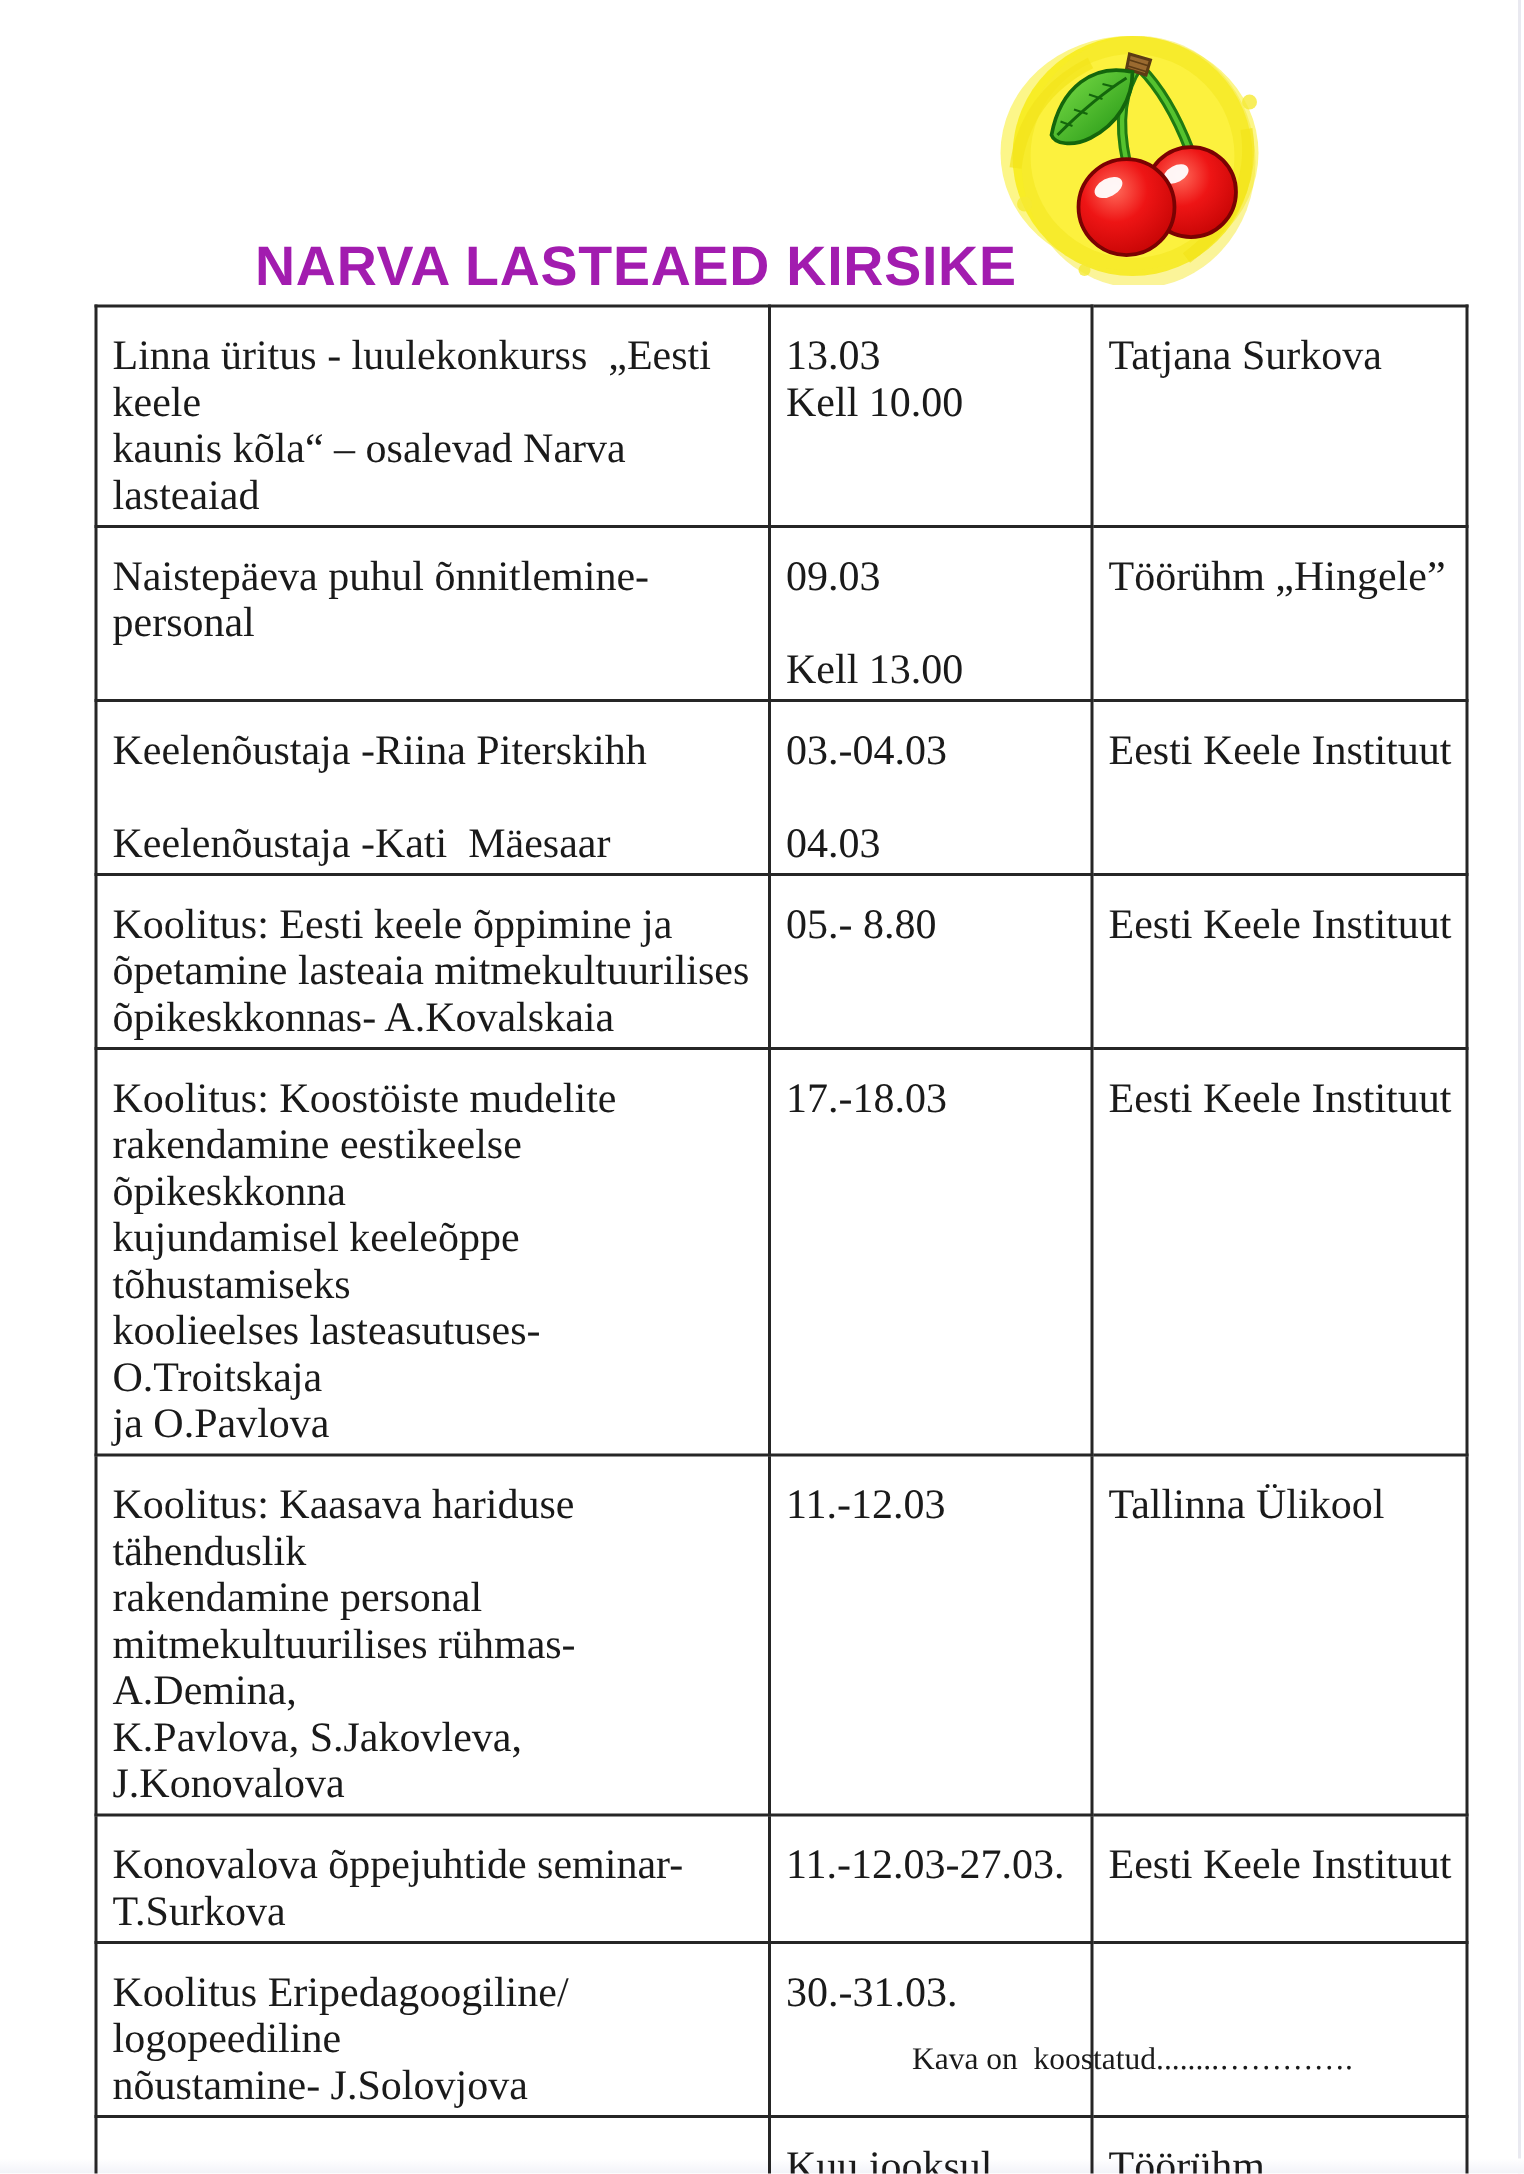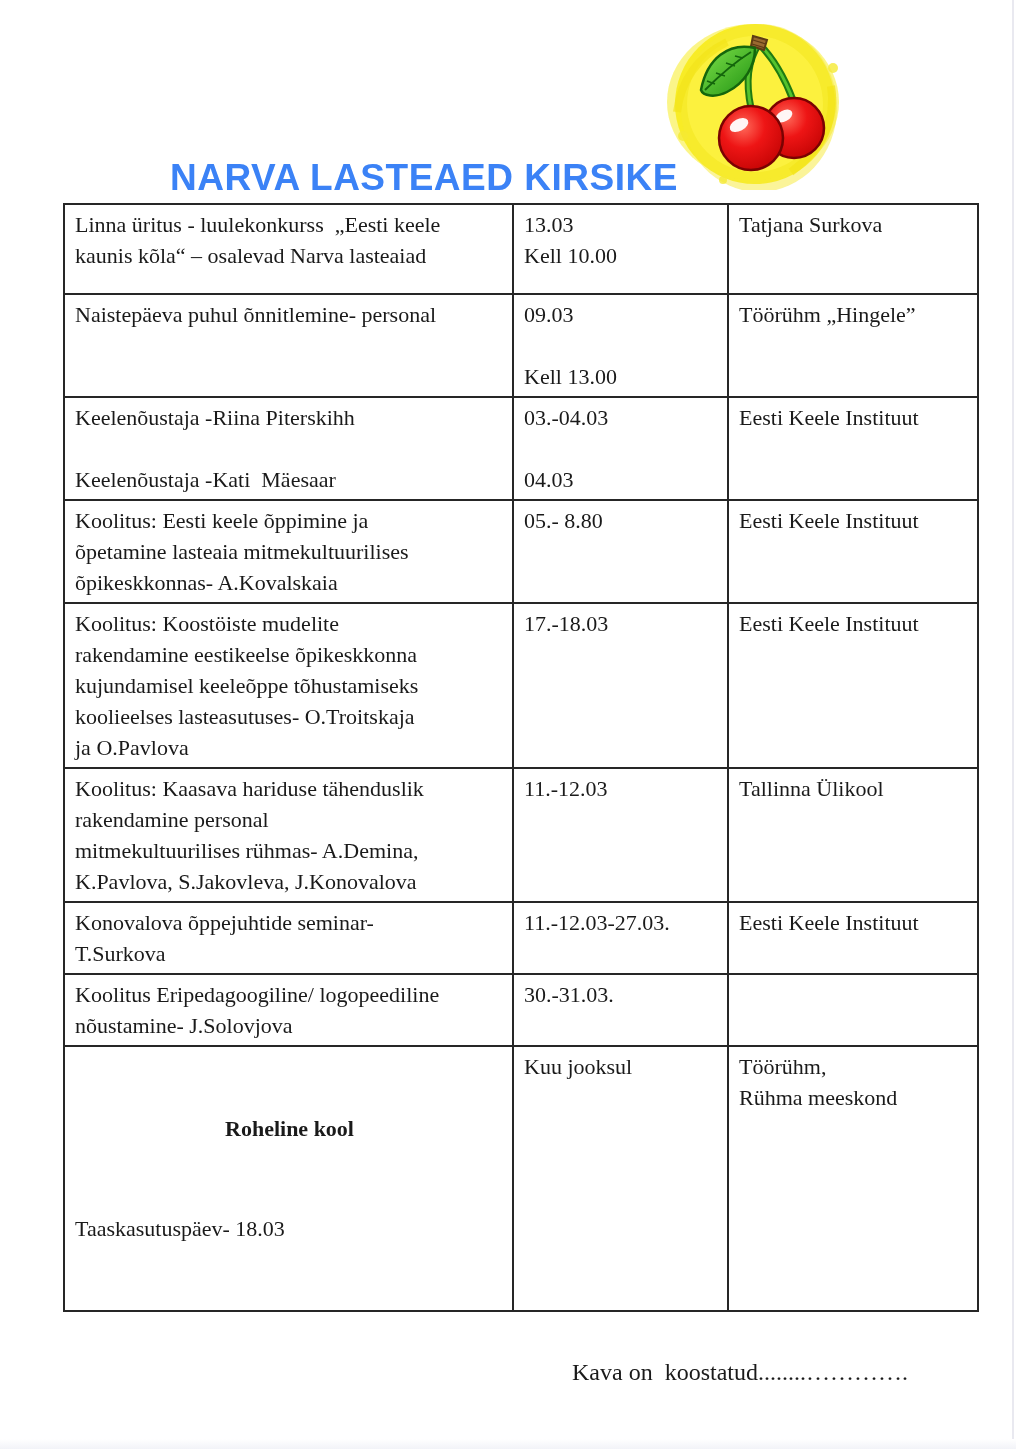--- a/index.html
+++ b/index.html
@@ -19,39 +19,39 @@
     position:absolute;left:0;bottom:0;width:1016px;height:10px;
     background:linear-gradient(#ffffff,#f2f3f8);
   }
   .logo{
     position:absolute;left:663px;top:16px;width:186px;height:174px;
   }
   .doc-title{
     position:absolute;left:170px;top:156px;margin:0;
     font-family:"Liberation Sans","DejaVu Sans",sans-serif;
     font-weight:bold;font-size:37px;line-height:44px;
-    color:#3b82f6;white-space:nowrap;letter-spacing:0.5px;
+    color:#a21caf;white-space:nowrap;letter-spacing:0.5px;
   }
   table.schedule{
     position:absolute;left:63px;top:203px;
     width:914px;border-collapse:collapse;table-layout:fixed;
   }
   table.schedule td{
     border:2px solid #262626;
     vertical-align:top;
-    padding:4px 8px 4px 10px;
-    font-size:22px;line-height:31px;
+    padding:17px 8px 4px 10px;
+    font-size:28px;line-height:31px;
     white-space:pre-wrap;
     overflow:hidden;
   }
   .bold-line{font-weight:bold;text-align:center;}
   .second-line{margin-top:7px;}
   .footer-note{
-    position:absolute;left:572px;top:1356px;
-    font-size:24px;line-height:32px;white-space:pre-wrap;
+    position:absolute;left:608px;top:1356px;
+    font-size:21px;line-height:32px;white-space:pre-wrap;
   }
 </style>
 </head>
 <body>
 
 <div class="page-edge-right"></div>
 <div class="page-edge-bottom"></div>
 
 <div class="logo">
   <svg width="186" height="174" viewBox="0 0 186 174" xmlns="http://www.w3.org/2000/svg">

